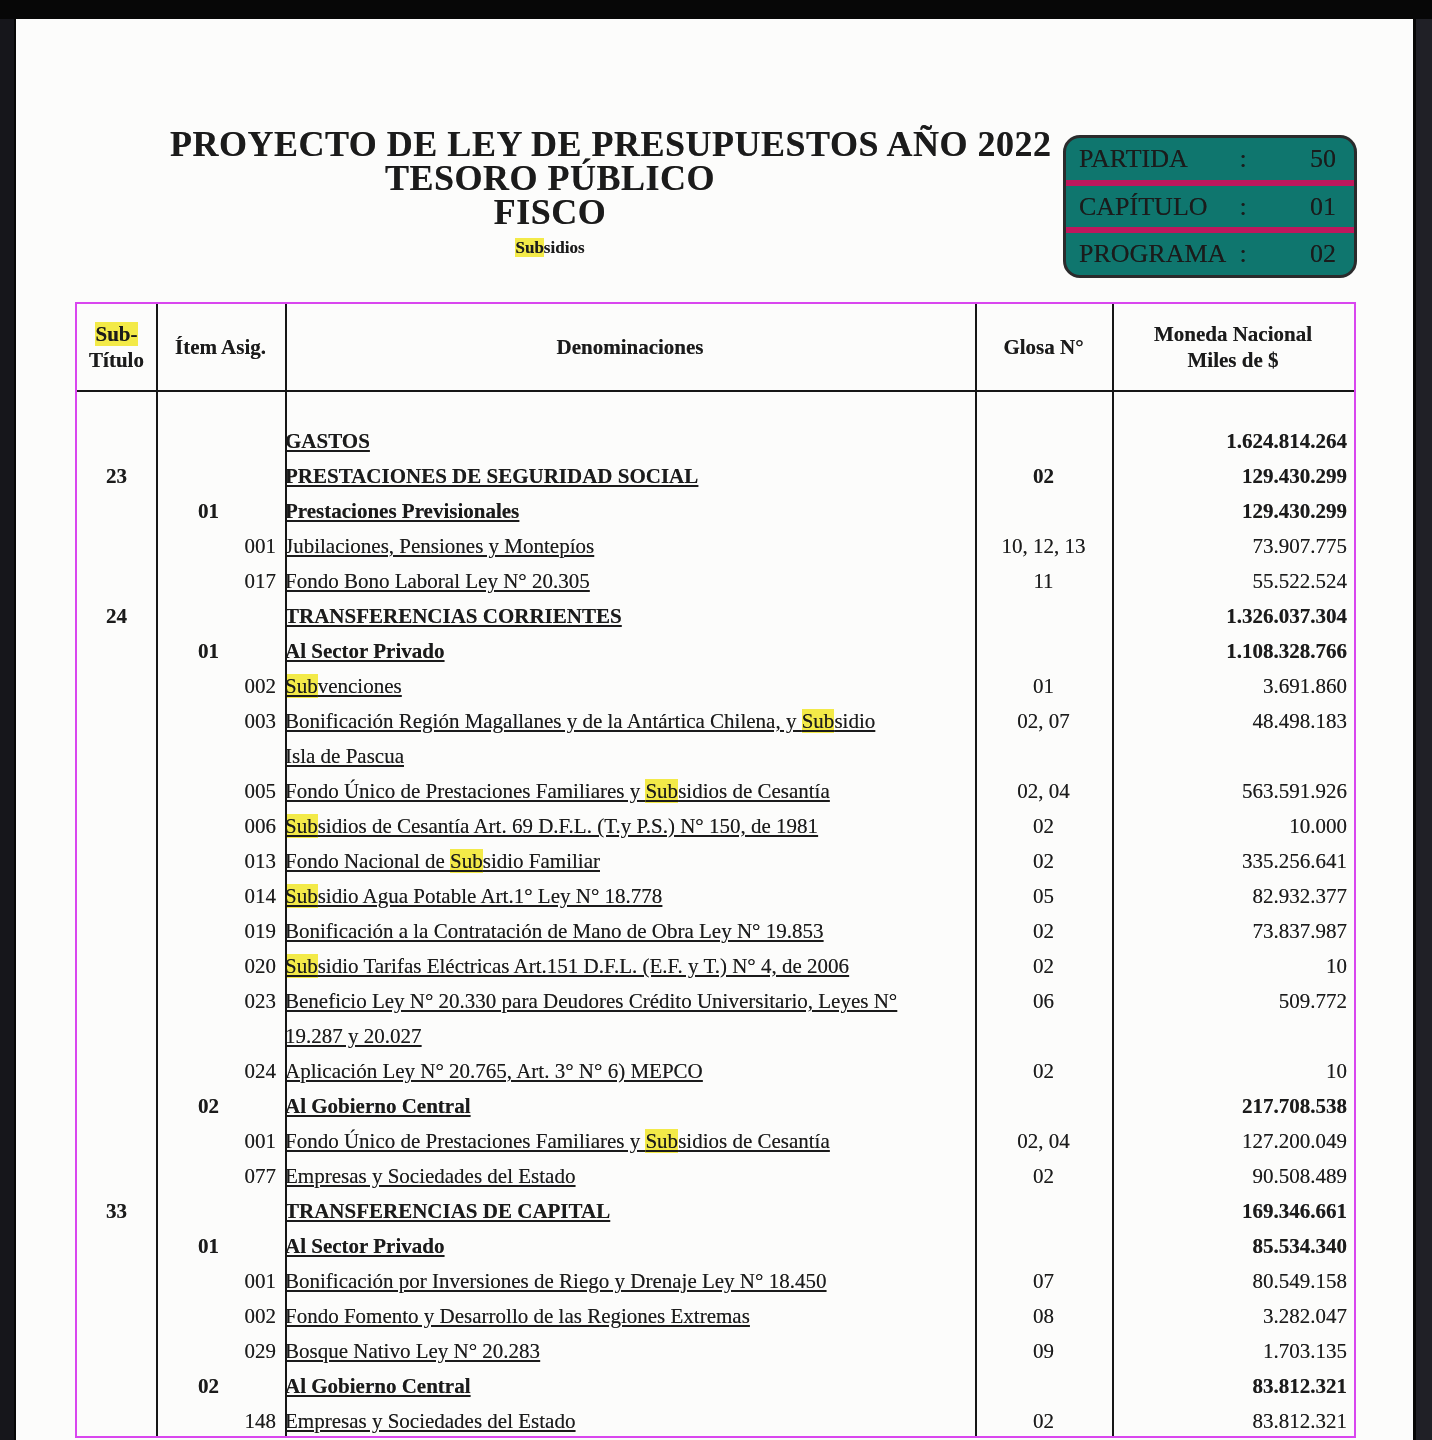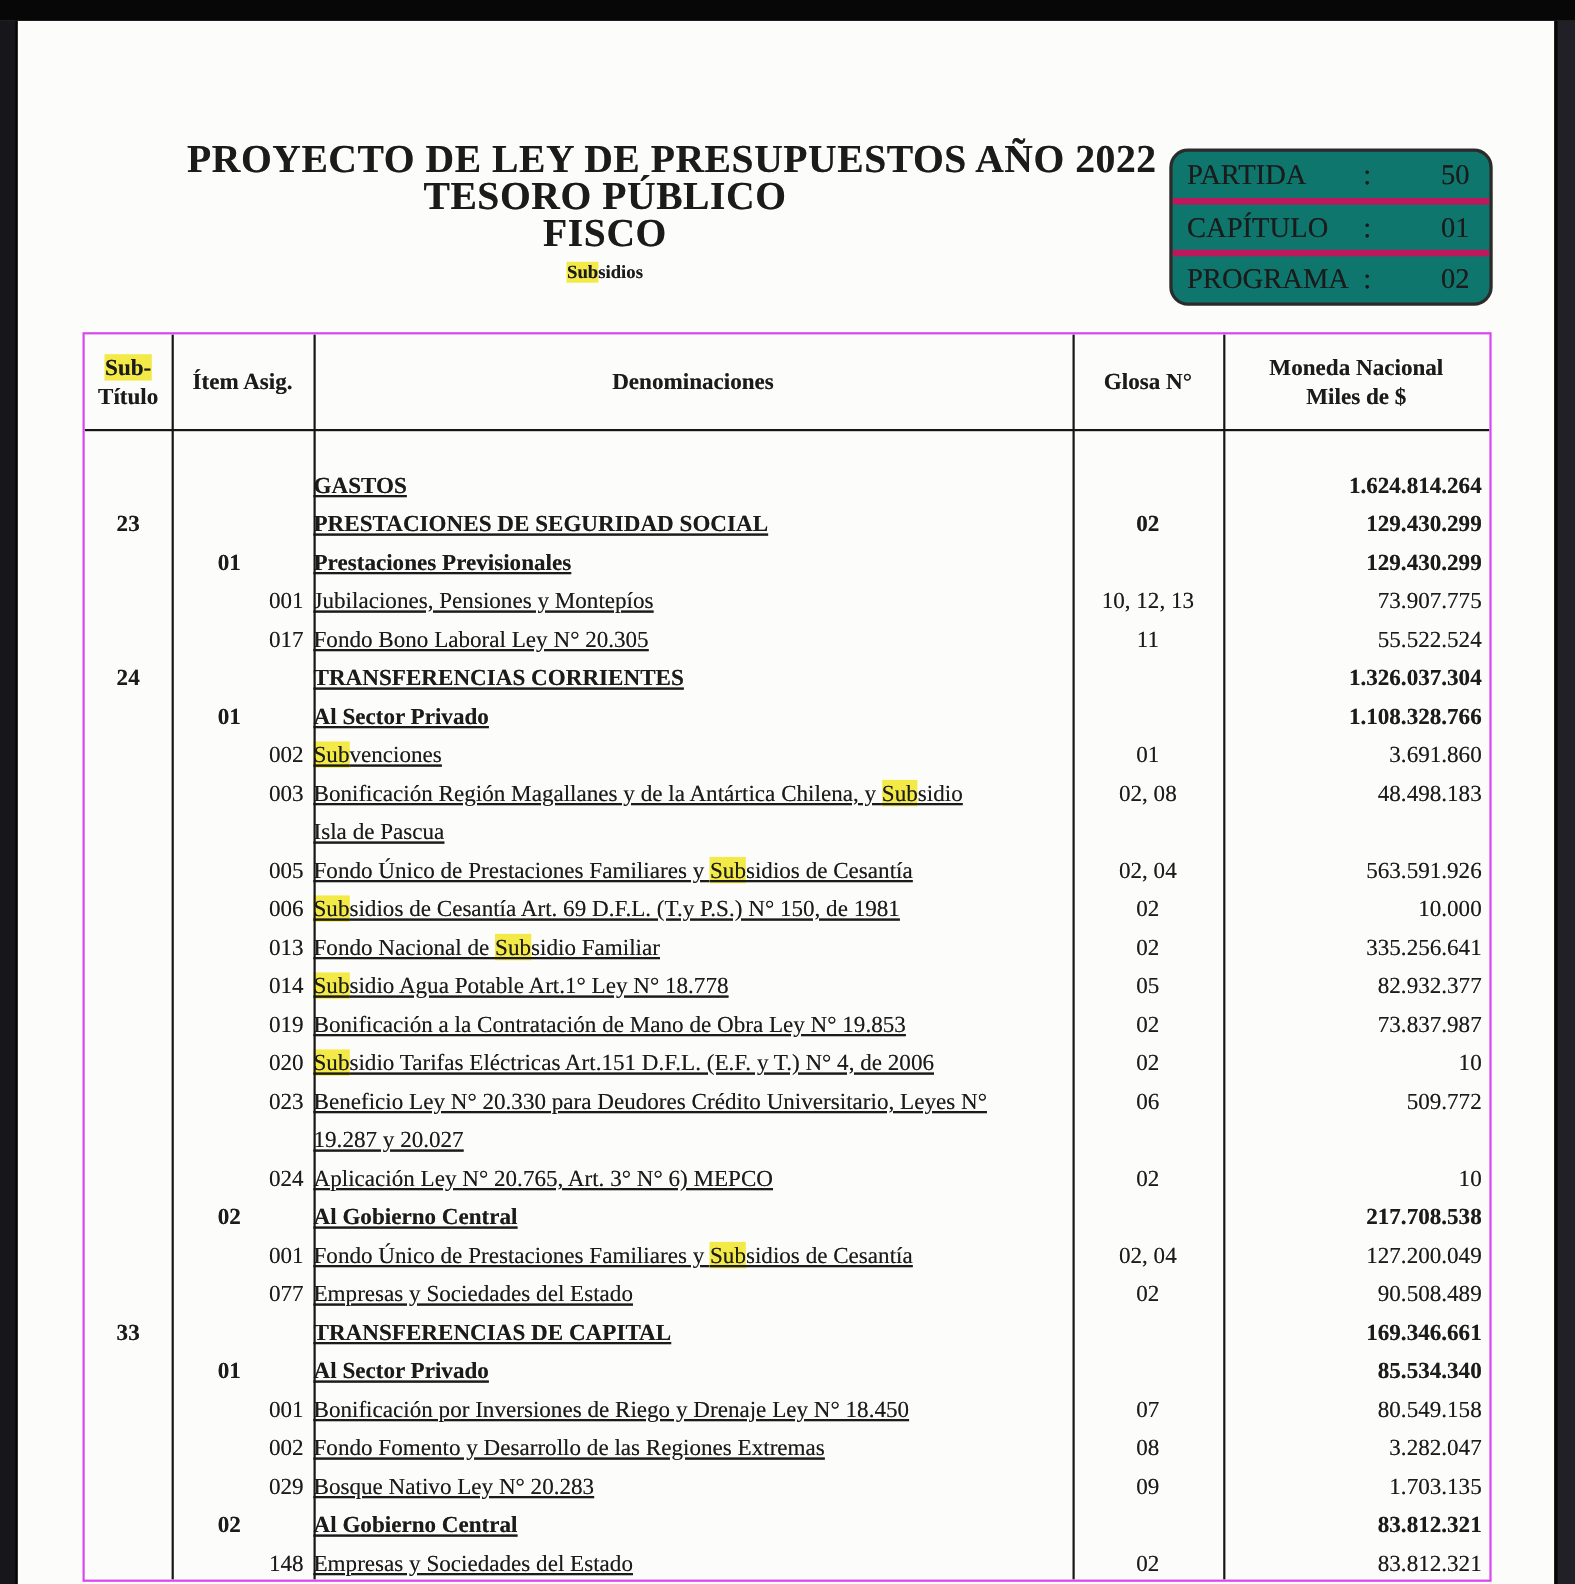--- a/index.html
+++ b/index.html
@@ -193,21 +193,21 @@
     <div class="c5">3.691.860</div>
   </div>
         <div class="row">
     <div class="c1"></div>
     <div class="c2">
       <span class="item-num"></span>
       <span class="asig-num">003</span>
     </div>
     <div class="c3">Bonificación Región Magallanes y de la Antártica Chilena, y <span class="hl">Sub</span>sidio
 Isla de Pascua</div>
-    <div class="c4">02, 08</div>
+    <div class="c4">02, 07</div>
     <div class="c5">48.498.183</div>
   </div>
         <div class="row">
     <div class="c1"></div>
     <div class="c2">
       <span class="item-num"></span>
       <span class="asig-num">005</span>
     </div>
     <div class="c3">Fondo Único de Prestaciones Familiares y <span class="hl">Sub</span>sidios de Cesantía</div>
     <div class="c4">02, 04</div>

